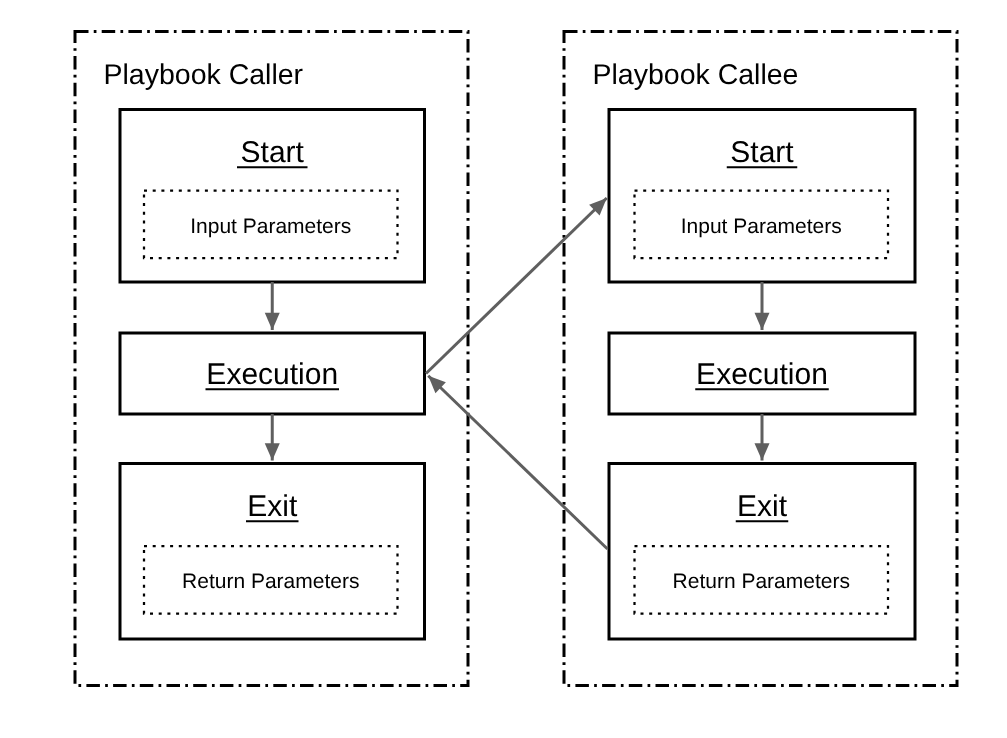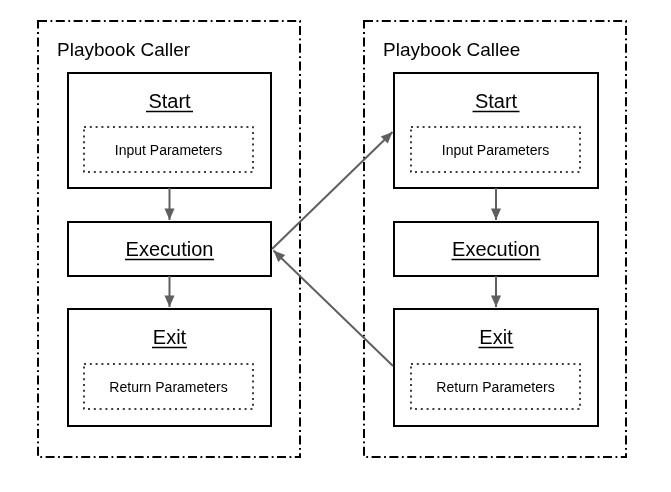--- a/index.html
+++ b/index.html
@@ -3,20 +3,21 @@
 <meta charset="utf-8">
 <style>
   html, body { margin: 0; padding: 0; background: #ffffff; }
   .page {
     position: relative;
     width: 654px;
     height: 492px;
     background: #ffffff;
     font-family: "Liberation Sans", sans-serif;
     overflow: hidden;
+    margin-left: 12px;
   }
   svg text {
     font-family: "Liberation Sans", sans-serif;
     fill: #000000;
   }
   .container-title { font-size: 19px; }
   .node-label { font-size: 20px; }
   .sub-label { font-size: 14px; }
 </style>
 </head>

